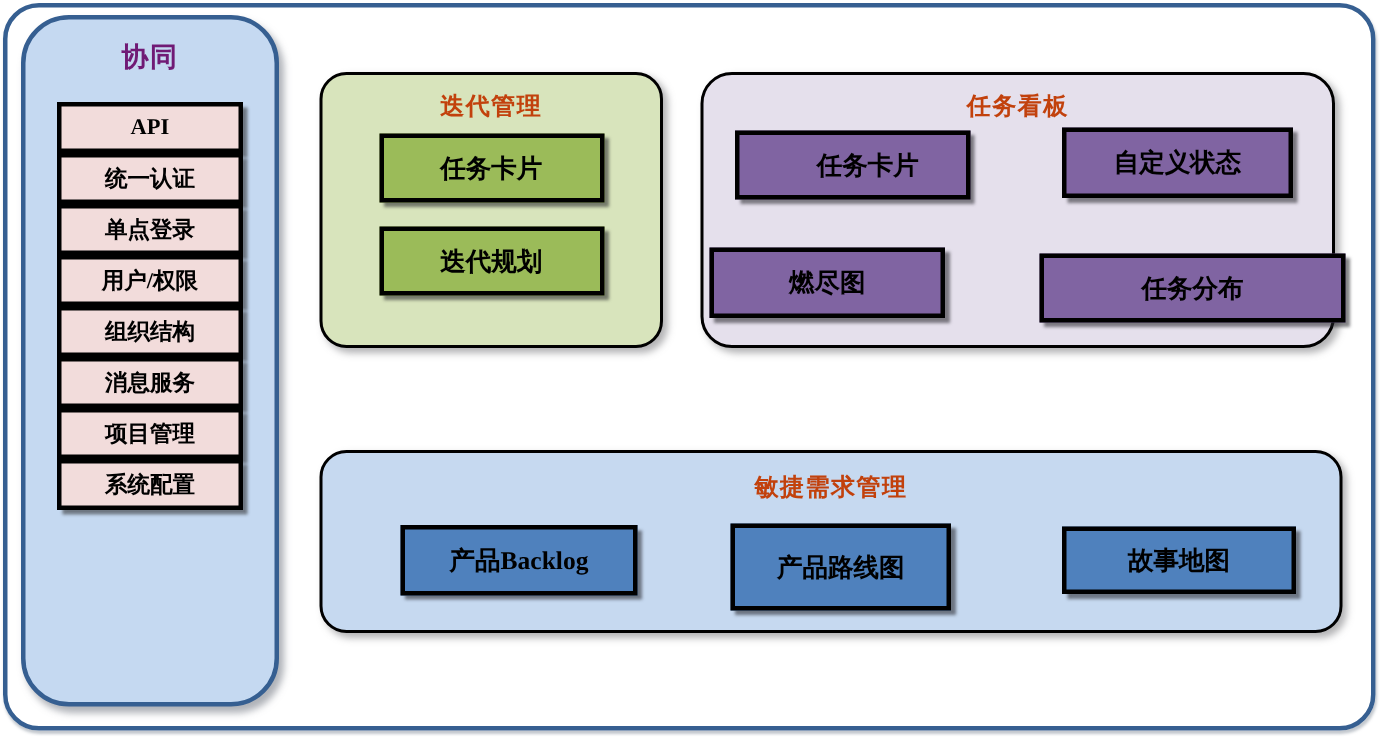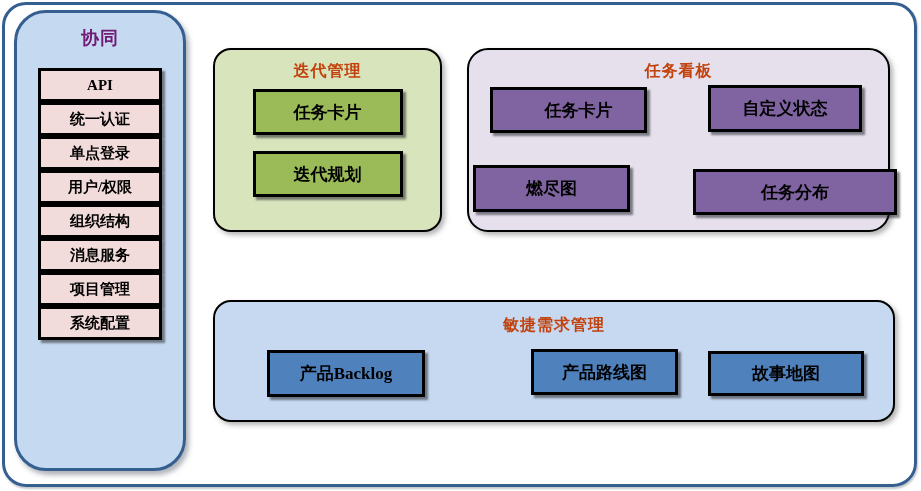--- a/index.html
+++ b/index.html
@@ -128,21 +128,21 @@
     left: 213px; top: 300px;
     width: 682px; height: 122px;
     background: #c6d9f0;
   }
   .box-requirements .group-title { margin-top: 13px; }
   .box-requirements .node-btn {
     position: absolute;
     background: #4f81bd;
   }
   .req-btn-0 { left: 52px;  top: 48px; width: 158px; height: 47px; }
-  .req-btn-1 { left: 272px; top: 47px; width: 147px; height: 46px; margin-left: 44px; }
+  .req-btn-1 { left: 272px; top: 47px; width: 147px; height: 58px; }
   .req-btn-2 { left: 493px; top: 49px; width: 156px; height: 45px; }
 </style>
 </head>
 <body>
 
 <div class="canvas">
 
   <div class="outer-frame"></div>
 
   <div class="sidebar">

